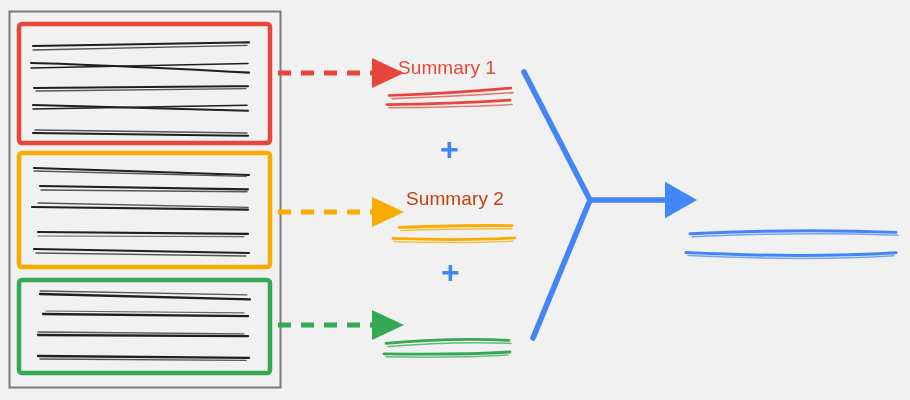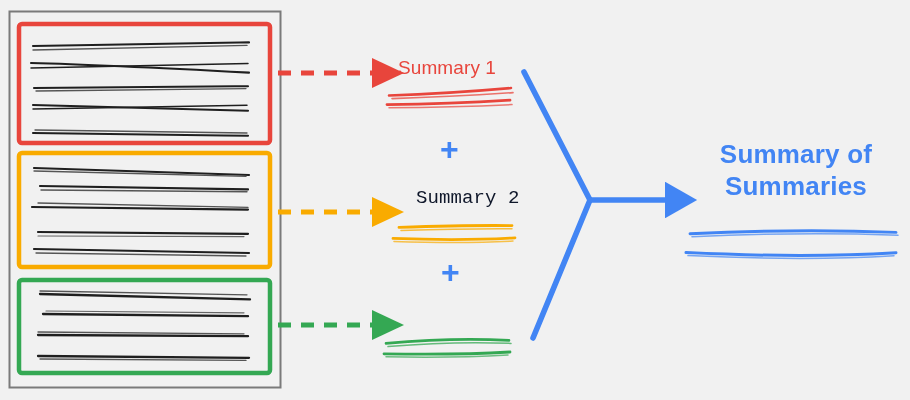--- a/index.html
+++ b/index.html
@@ -127,23 +127,19 @@
 
     <g fill="none" stroke="#4285f4" stroke-linecap="round">
       <path d="M690,233.8 C760,230.4 830,229.8 896,232.4" stroke-width="2.9"></path>
       <path d="M692,236.8 C762,233.4 832,232.8 898,235.2" stroke-width="1.6" opacity=".7"></path>
       <path d="M686,252.6 C758,256 832,256.6 896,252.8" stroke-width="3"></path>
       <path d="M688,255.6 C760,259 830,259.6 894,255.8" stroke-width="1.5" opacity=".7"></path>
     </g>
   </svg>
 
   <div class="lbl sum-label" style="left:398px;top:58px;color:#e8453c;">Summary 1</div>
-  <div class="lbl sum-label" style="left:416px;top:189px;color:#0f172a;font-family:Liberation Mono, monospace;">Summary 2</div>
+  <div class="lbl sum-label" style="left:406px;top:189px;color:#c2410c;">Summary 2</div>
 
   <div class="lbl" style="left:440px;top:133px;font-size:32px;font-weight:700;color:#4285f4;">+</div>
   <div class="lbl" style="left:441px;top:256px;font-size:32px;font-weight:700;color:#4285f4;">+</div>
 
-  <div style="position:absolute;left:700px;top:139px;width:192px;color:#4285f4;">
-    <div class="sos-label">Summary of</div>
-    <div class="sos-label">Summaries</div>
-  </div>
 
 </div>
 
 </body></html>

